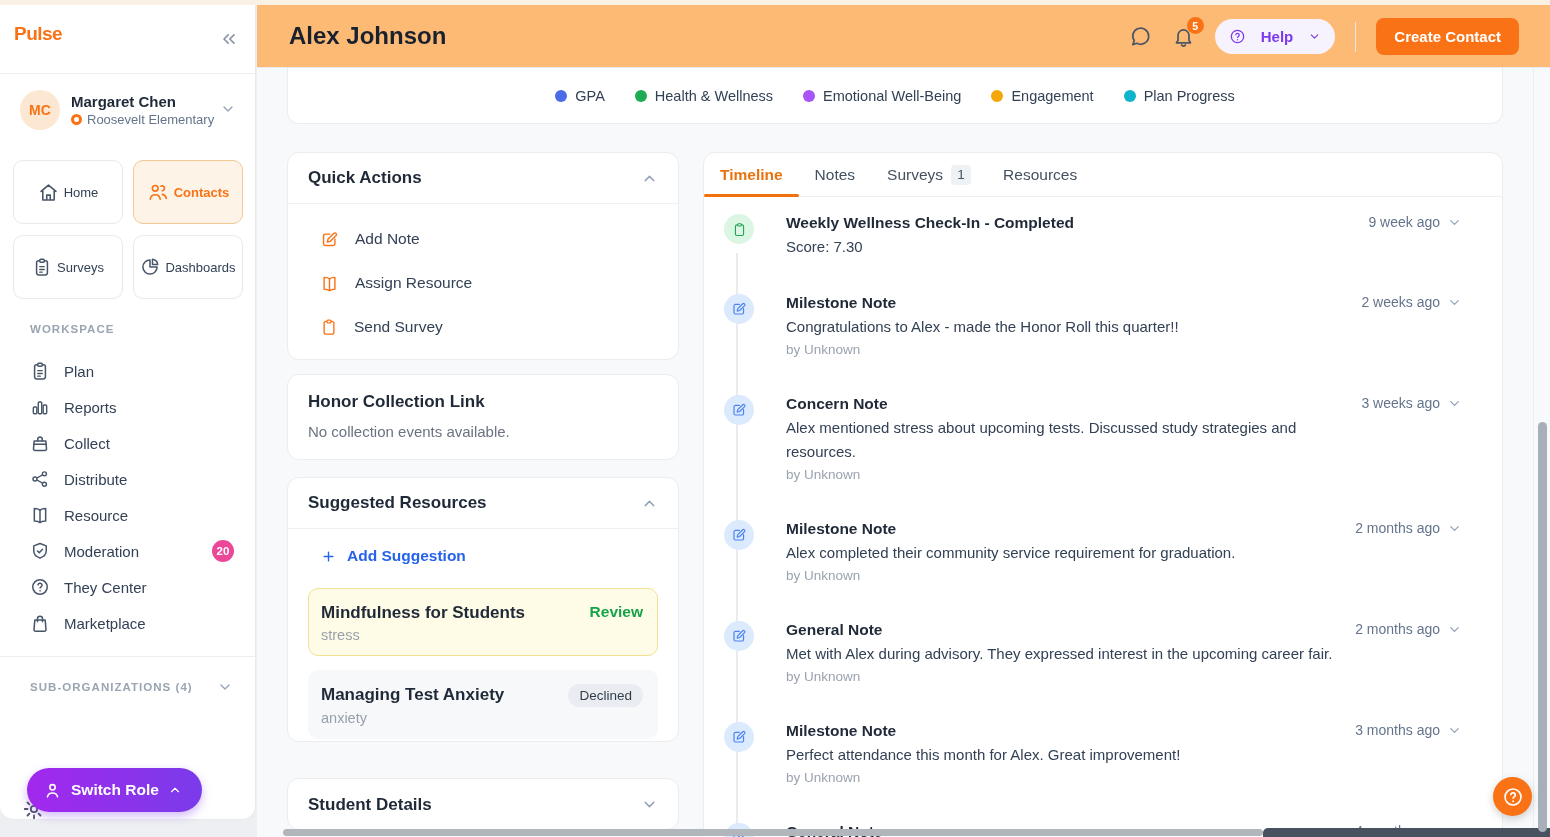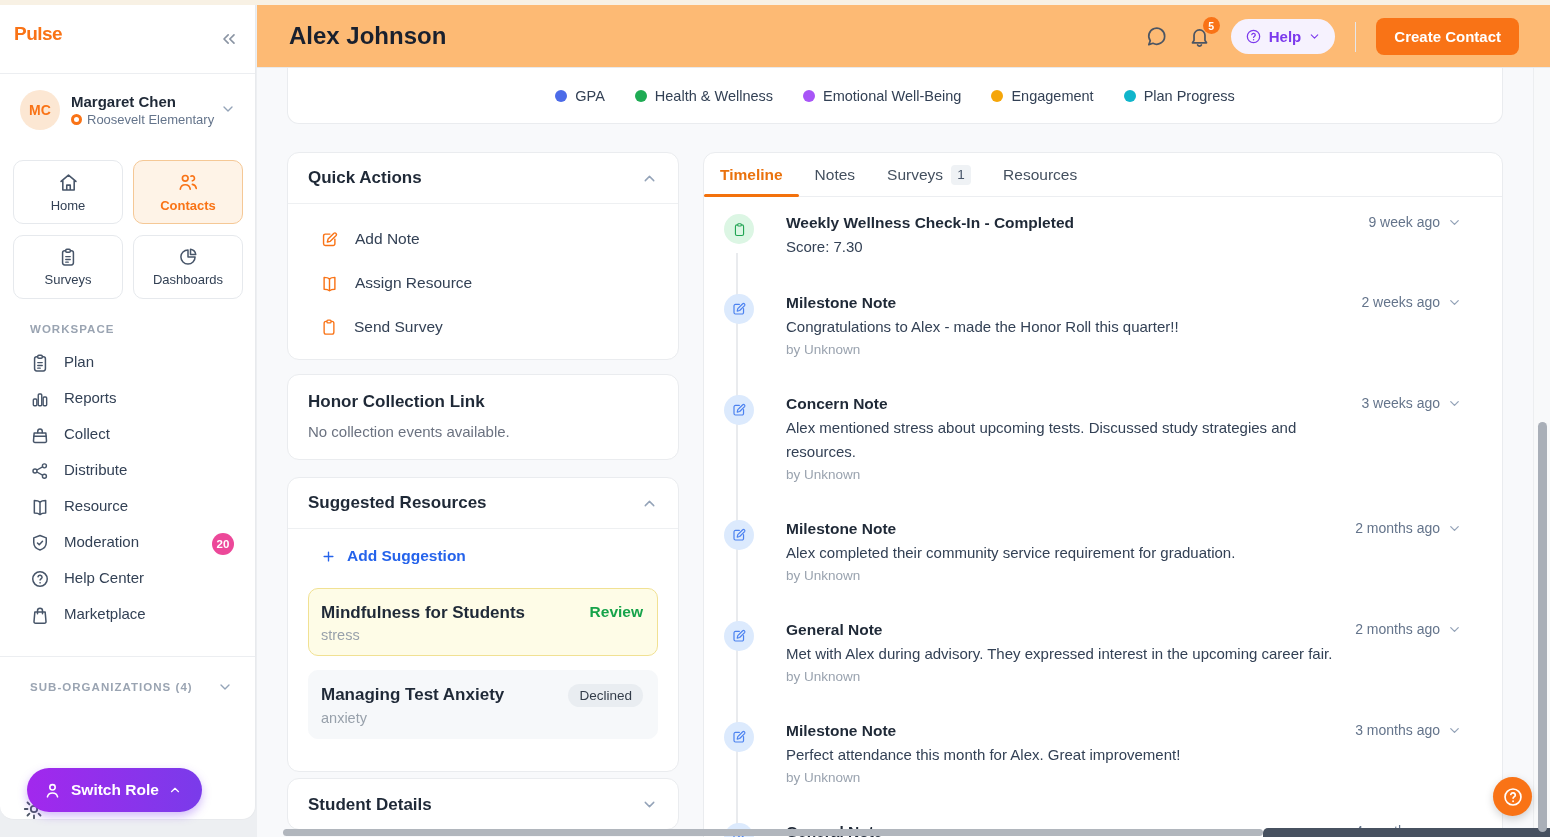--- a/index.html
+++ b/index.html
@@ -15,41 +15,41 @@
   .logo { position:absolute; left:14px; top:18px; font-size:19px; font-weight:800; color:#F97316; letter-spacing:-0.5px; }
   .collapse { position:absolute; right:16px; top:24px; color:#8A94A3; }
   .side-div { position:absolute; left:0; width:100%; height:1px; background:#ECEEF1; }
   .user-row { position:absolute; left:20px; top:82px; width:216px; height:46px; display:flex; align-items:center; gap:11px; cursor:pointer; }
   .avatar { width:40px; height:40px; border-radius:50%; background:#FCE7D3; color:#F97316; font-weight:700; font-size:14px; display:flex; align-items:center; justify-content:center; flex:none; }
   .user-name { font-size:15px; font-weight:600; color:#1F2937; line-height:19px; }
   .user-org { display:flex; align-items:center; gap:5px; font-size:13px; color:#64748B; line-height:17px; }
   .org-dot { width:11px; height:11px; border-radius:50%; border:3px solid #F97316; background:#fff; flex:none; }
   .user-chev { position:absolute; right:0; top:14px; color:#94A3B8; }
   .tiles { position:absolute; left:13px; top:155px; width:230px; display:grid; grid-template-columns:110px 110px; gap:11px 10px; }
-  .tile { height:64px; background:#fff; border:1px solid #E6E9ED; border-radius:10px; display:flex; flex-direction:column; align-items:center; justify-content:center; gap:5px; color:#475569; cursor:pointer; }
+  .tile { height:64px; background:#fff; border:1px solid #E6E9ED; border-radius:10px; display:flex; flex-direction:row; align-items:center; justify-content:center; gap:5px; color:#475569; cursor:pointer; }
   .tile .t-label { font-size:13px; color:#334155; }
   .tile.active { background:#FEF3E7; border-color:#F5C896; color:#F97316; }
   .tile.active .t-label { color:#F97316; font-weight:600; }
   .ws-head { position:absolute; left:30px; font-size:11.5px; font-weight:700; letter-spacing:0.09em; color:#9AA4B2; }
   .ws-list { position:absolute; left:0; top:348px; width:256px; }
-  .ws-item { height:36px; display:flex; padding:0 22px 0 30px; gap:14px; color:#475569; cursor:pointer; }
+  .ws-item { height:36px; display:flex; align-items:center; padding:0 22px 0 30px; gap:14px; color:#475569; cursor:pointer; }
   .ws-item .ws-label { font-size:15px; color:#334155; }
   .ws-badge { margin-left:auto; width:22px; height:22px; border-radius:50%; background:#ec4899; color:#fff; font-size:11.5px; font-weight:700; display:flex; align-items:center; justify-content:center; }
   .suborg-row { position:absolute; left:30px; right:22px; top:674px; display:flex; align-items:center; justify-content:space-between; cursor:pointer; }
   .suborg-label { font-size:11.5px; font-weight:700; letter-spacing:0.09em; color:#9AA4B2; }
   .gear-peek { position:absolute; left:22px; top:792px; color:#4B5563; z-index:0; }
   .switch-btn { position:absolute; left:27px; top:763px; height:44px; padding:0 20px 0 16px; border-radius:22px; border:none; background:linear-gradient(90deg,#A228ED,#7A3BEA); color:#fff; display:flex; align-items:center; gap:9px; font-size:15.5px; font-weight:700; cursor:pointer; z-index:1; box-shadow:0 4px 10px rgba(124,58,237,.35); font-family:inherit; }
 
   
   #header { left:257px; top:5px; right:0; height:63px; background:#fdba74; border-bottom:1px solid #E8EAED; z-index:4; }
   .page-title { position:absolute; left:32px; top:17px; font-size:24px; font-weight:700; color:#19202E; }
   .hdr-right { position:absolute; right:31px; top:0; height:63px; display:flex; align-items:center; gap:20px; }
   .icon-btn { color:#4B5563; cursor:pointer; position:relative; }
   .bell-badge { position:absolute; right:-9px; top:-8px; min-width:17px; height:17px; border-radius:9px; background:#F97316; color:#fff; font-size:10.5px; font-weight:700; display:flex; align-items:center; justify-content:center; padding:0 4px; }
-  .help-pill { height:35px; border:none; background:#F6F2FE; border-radius:18px; display:flex; align-items:center; gap:7px; padding:0 14px; color:#7C3AED; font-size:15px; font-weight:600; cursor:pointer; font-family:inherit; }
+  .help-pill { height:35px; border:none; background:#F6F2FE; border-radius:18px; display:flex; align-items:center; gap:15px; padding:0 14px; color:#7C3AED; font-size:15px; font-weight:600; cursor:pointer; font-family:inherit; }
   .hdr-sep { width:1px; height:30px; background:#E5E7EB; }
   .create-btn { height:37px; padding:0 18px; border:none; border-radius:8px; background:#F97316; color:#fff; font-size:15px; font-weight:700; cursor:pointer; font-family:inherit; }
 
   
   #main { left:257px; top:68px; right:0; bottom:0; background:#F8F9FB; overflow:hidden; z-index:1; }
   .card { position:absolute; background:#fff; border:1px solid #EAECEF; border-radius:12px; }
   .card-head { height:51px; display:flex; align-items:center; justify-content:space-between; padding:0 20px; }
   .card-title { font-size:17px; font-weight:700; color:#1F2937; }
   .chev { color:#94A3B8; cursor:pointer; }
   .head-div { border-bottom:1px solid #EEF0F2; }
@@ -59,21 +59,21 @@
   .lg-dot { width:12px; height:12px; border-radius:50%; }
 
   #qa-card { left:30px; top:84px; width:392px; height:208px; }
   .qa-list { padding:20px 20px 0 32px; }
   .qa-item { display:flex; align-items:center; gap:16px; height:30px; margin-bottom:14px; color:#F97316; cursor:pointer; }
   .qa-label { font-size:15.5px; color:#334155; }
 
   #cl-card { left:30px; top:306px; width:392px; height:86px; padding:17px 20px; }
   .cl-empty { margin-top:11px; font-size:15px; color:#6B7280; }
 
-  #sr-card { left:30px; top:409px; width:392px; height:295px; }
+  #sr-card { left:30px; top:409px; width:392px; height:265px; }
   .add-sug { display:flex; align-items:center; gap:11px; margin:18px 0 0 33px; color:#2563EB; font-size:15.5px; font-weight:600; cursor:pointer; }
   .res-list { padding:23px 20px 0 20px; }
   .res-item { border-radius:10px; padding:13px 14px 12px 12px; margin-bottom:14px; cursor:pointer; }
   .res-item.review { background:#FEFCE7; border:1px solid #F1E193; }
   .res-item.declined { background:#F6F8FA; border:1px solid #F6F8FA; }
   .res-top { display:flex; align-items:flex-start; justify-content:space-between; }
   .res-title { font-size:17px; font-weight:600; color:#1F2937; line-height:22px; }
   .res-tag { font-size:14.5px; color:#98A1AB; margin-top:3px; }
   .res-status.review { font-size:15.5px; font-weight:700; color:#16A34A; margin-top:1px; }
   .res-status.declined { font-size:13.5px; color:#333D4A; background:#E9EDF1; border-radius:999px; padding:4px 11px; }
@@ -313,21 +313,21 @@
         </span>
         <span class="ws-label">Moderation</span>
         <span class="ws-badge">20</span>
       </div>
     <div class="ws-item">
         <span>
           <svg width="20" height="20" viewBox="0 0 24 24">
             <use href="#i-help"></use>
           </svg>
         </span>
-        <span class="ws-label">Help Center</span>
+        <span class="ws-label">They Center</span>
       </div>
     <div class="ws-item">
         <span>
           <svg width="20" height="20" viewBox="0 0 24 24">
             <use href="#i-bag"></use>
           </svg>
         </span>
         <span class="ws-label">Marketplace</span>
       </div>
   </div>

